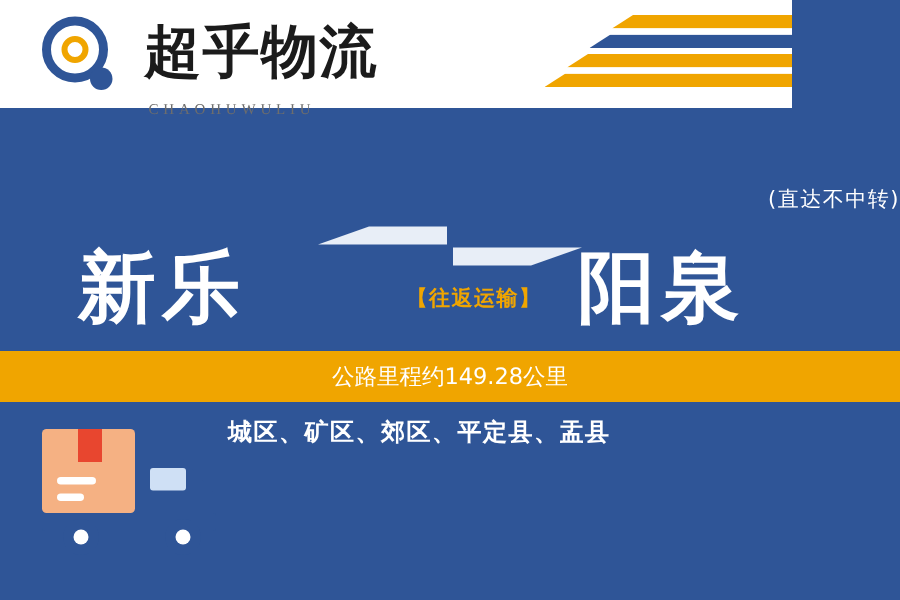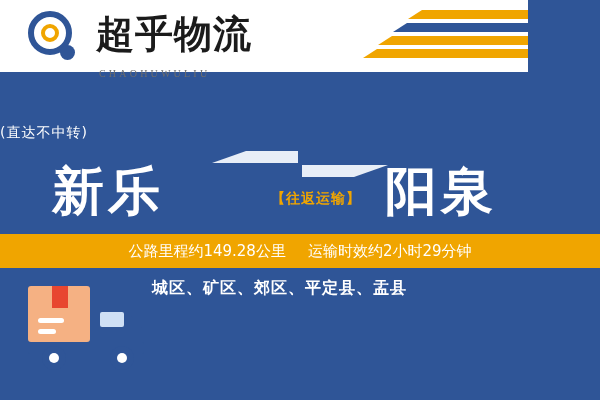--- a/index.html
+++ b/index.html
@@ -110,21 +110,21 @@
     font-family: "DejaVu Sans", "Liberation Sans", sans-serif;
     white-space: nowrap;
   }
   .city.origin { left: 52px; }
   .city.dest  { left: 385px; font-family: Liberation Serif, serif; }
 
   .route-note-top {
     position: absolute;
     left: 0; right: 0;
     top: 52px;
-    text-align: left;
+    text-align: right;
     font-size: 14px;
     color: #ffffff;
     font-family: "DejaVu Sans", "Liberation Sans", sans-serif;
     letter-spacing: 1px;
   }
   .route-note-bottom {
     position: absolute;
     left: 0; right: 0;
     top: 118px;
     text-align: center;
@@ -208,21 +208,20 @@
     <div class="arrows">
       <svg width="176" height="28" viewBox="0 0 176 28">
         <polygon points="0,13 34,1 86,1 86,13" fill="#e8eef7"></polygon>
         <polygon points="176,15 142,27 90,27 90,15" fill="#e8eef7"></polygon>
       </svg>
     </div>
   </div>
 
   <div class="infobar">
     <span>公路里程约149.28公里</span>
-    <span>运输时效约2小时29分钟</span>
   </div>
 
   <div class="coverage">城区、矿区、郊区、平定县、盂县</div>
 
   <div class="truck">
     <svg width="148" height="112" viewBox="0 0 148 112">
 
       <rect x="6" y="14" width="62" height="56" rx="3" fill="#f5b183"></rect>
       <rect x="30" y="14" width="16" height="22" fill="#e8462f"></rect>
 

